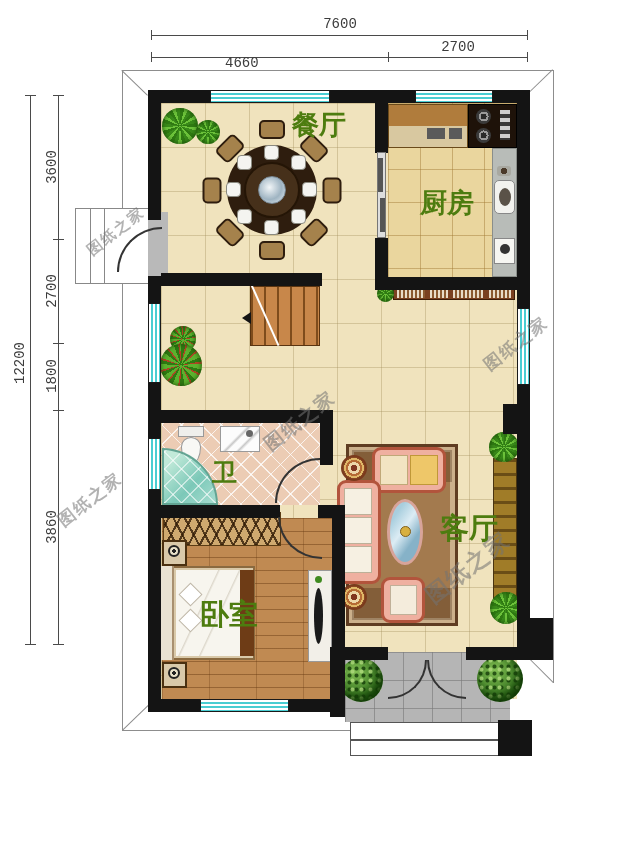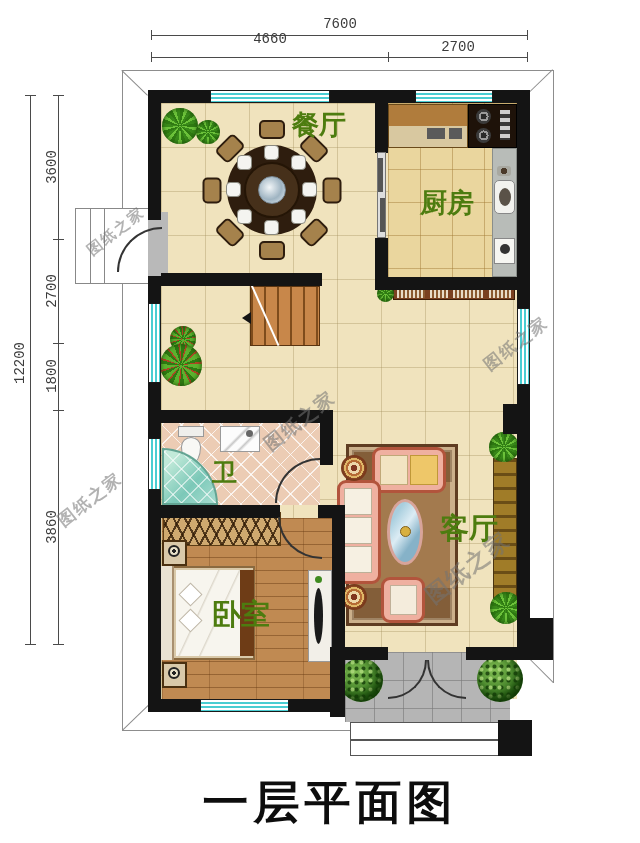--- a/index.html
+++ b/index.html
@@ -45,21 +45,21 @@
 
   <div>
     <div class="dimline" style="left:152px;top:35px;width:376px;height:1px;"></div>
     <div class="dimline" style="left:151px;top:30px;width:1px;height:10px;"></div>
     <div class="dimline" style="left:527px;top:30px;width:1px;height:10px;"></div>
     <div class="dim" style="left:300px;top:17px;width:80px;text-align:center;">7600</div>
     <div class="dimline" style="left:152px;top:57px;width:376px;height:1px;"></div>
     <div class="dimline" style="left:151px;top:52px;width:1px;height:10px;"></div>
     <div class="dimline" style="left:388px;top:52px;width:1px;height:10px;"></div>
     <div class="dimline" style="left:527px;top:52px;width:1px;height:10px;"></div>
-    <div class="dim" style="left:225px;top:32px;width:90px;text-align:center;">4660</div>
+    <div class="dim" style="left:225px;top:56px;width:90px;text-align:left;">4660</div>
     <div class="dim" style="left:415px;top:40px;width:86px;text-align:center;">2700</div>
   </div>
 
   <div>
     <div class="dimline" style="left:30px;top:95px;width:1px;height:550px;"></div>
     <div class="dimline" style="left:25px;top:95px;width:11px;height:1px;"></div>
     <div class="dimline" style="left:25px;top:644px;width:11px;height:1px;"></div>
     <div class="dim v" style="left:-15px;top:356px;">12200</div>
     <div class="dimline" style="left:58px;top:95px;width:1px;height:550px;"></div>
     <div class="dimline" style="left:53px;top:95px;width:11px;height:1px;"></div>
@@ -232,23 +232,22 @@
   <div class="arc" style="left:275px;top:458px;width:45px;height:45px;border-top:2px solid #333;border-left:2px solid #333;border-top-left-radius:100%;"></div>
   <div class="arc" style="left:278px;top:517px;width:44px;height:42px;border-bottom:2px solid #333;border-left:2px solid #333;border-bottom-left-radius:100%;"></div>
   <div class="arc" style="left:388px;top:660px;width:39px;height:39px;border-bottom:2px solid #333;border-right:2px solid #333;border-bottom-right-radius:100%;"></div>
   <div class="arc" style="left:427px;top:660px;width:39px;height:39px;border-bottom:2px solid #333;border-left:2px solid #333;border-bottom-left-radius:100%;"></div>
   <div class="arc" style="left:117px;top:227px;width:45px;height:45px;border-top:2px solid #333;border-left:2px solid #333;border-top-left-radius:100%;"></div>
 
   <div class="lbl" style="left:292px;top:114px;font-size:27px;">餐厅</div>
   <div class="lbl" style="left:420px;top:192px;font-size:27px;">厨房</div>
   <div class="lbl" style="left:212px;top:462px;font-size:25px;">卫</div>
   <div class="lbl" style="left:440px;top:516px;font-size:29px;">客厅</div>
-  <div class="lbl" style="left:212px;top:602px;font-size:29px;">卧室</div>
+  <div class="lbl" style="left:200px;top:602px;font-size:29px;">卧室</div>
 
   <div class="wm" style="left:82px;top:222px;font-size:15px;">图纸之家</div>
   <div class="wm" style="left:478px;top:332px;font-size:17px;">图纸之家</div>
   <div class="wm" style="left:258px;top:408px;font-size:19px;">图纸之家</div>
   <div class="wm" style="left:418px;top:552px;font-size:23px;">图纸之家</div>
   <div class="wm" style="left:52px;top:488px;font-size:17px;">图纸之家</div>
 
-  <div id="title">一层平面图</div>
 
 </div>
 
 </body></html>

